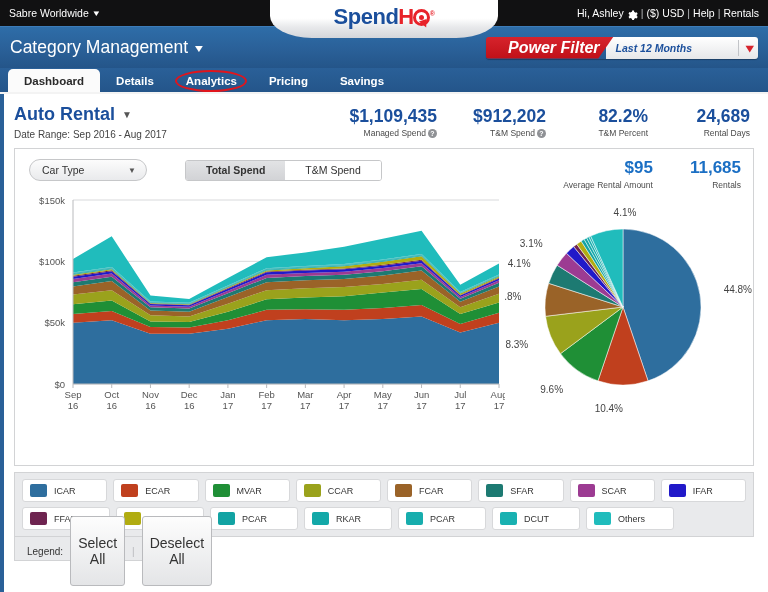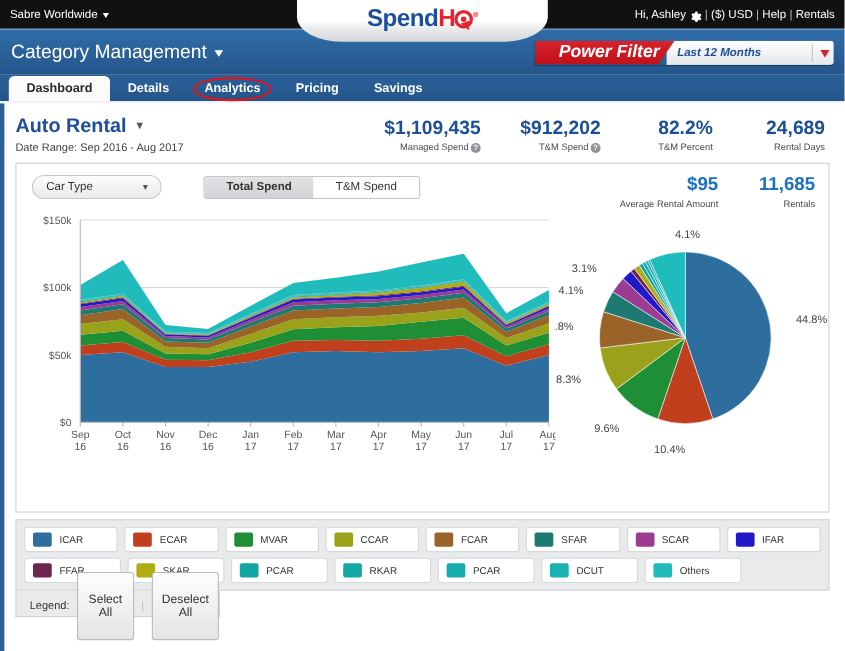--- a/index.html
+++ b/index.html
@@ -143,21 +143,21 @@
     width: 88px; height: 23px; display:flex; align-items:center; gap:7px; padding-left: 7px;
   }
   .sw { width: 17px; height: 13px; border-radius: 2px; }
   .legend-lab { font-size: 9px; color:#333; }
 
   .legend-foot { display:flex; align-items:center; gap:7px; padding: 5px 0 0 12px; font-size:10px; color:#333;
                  background:#e9eaec; margin: 0 14px 0 10px; border:1px solid #d2d3d5; border-top:none; height:24px;
                  width: 186px;}
   .btn-sm {
     border:1px solid #b9babd; border-radius:3px; background: linear-gradient(to bottom,#fdfdfd,#e4e5e7);
-    font-size: 11px; padding: 18px 7px; color:#333;
+    font-size: 14px; padding: 18px 7px; color:#333;
   }
   .vsep { color:#b9babd; }
   svg { display:block; }
   text { font-family: "Liberation Sans", sans-serif; }
 </style>
 </head>
 <body>
 
 <div id="app">
 

